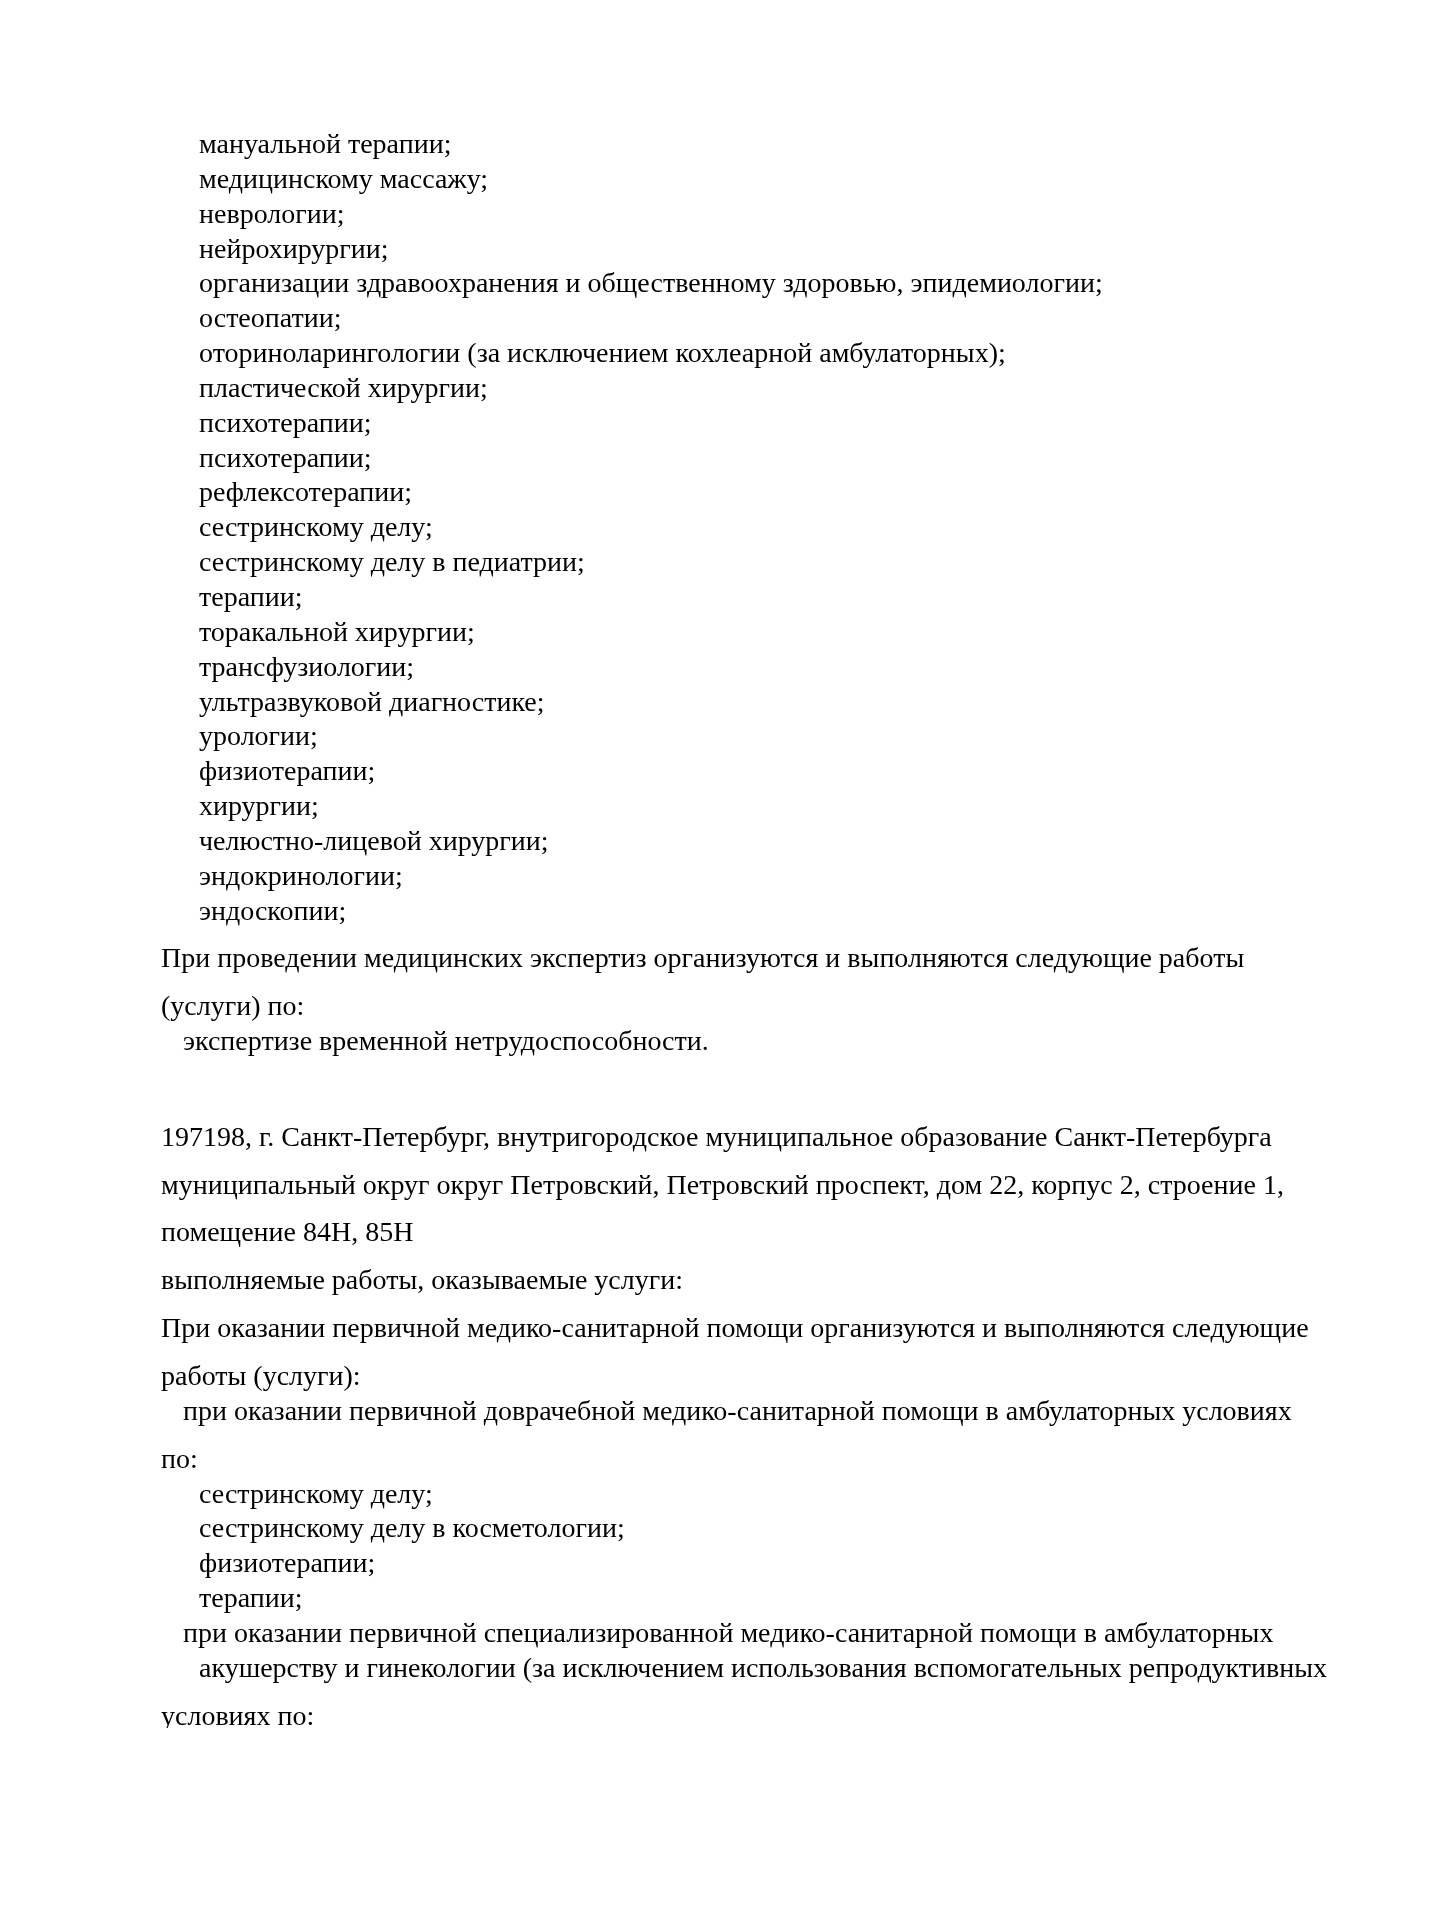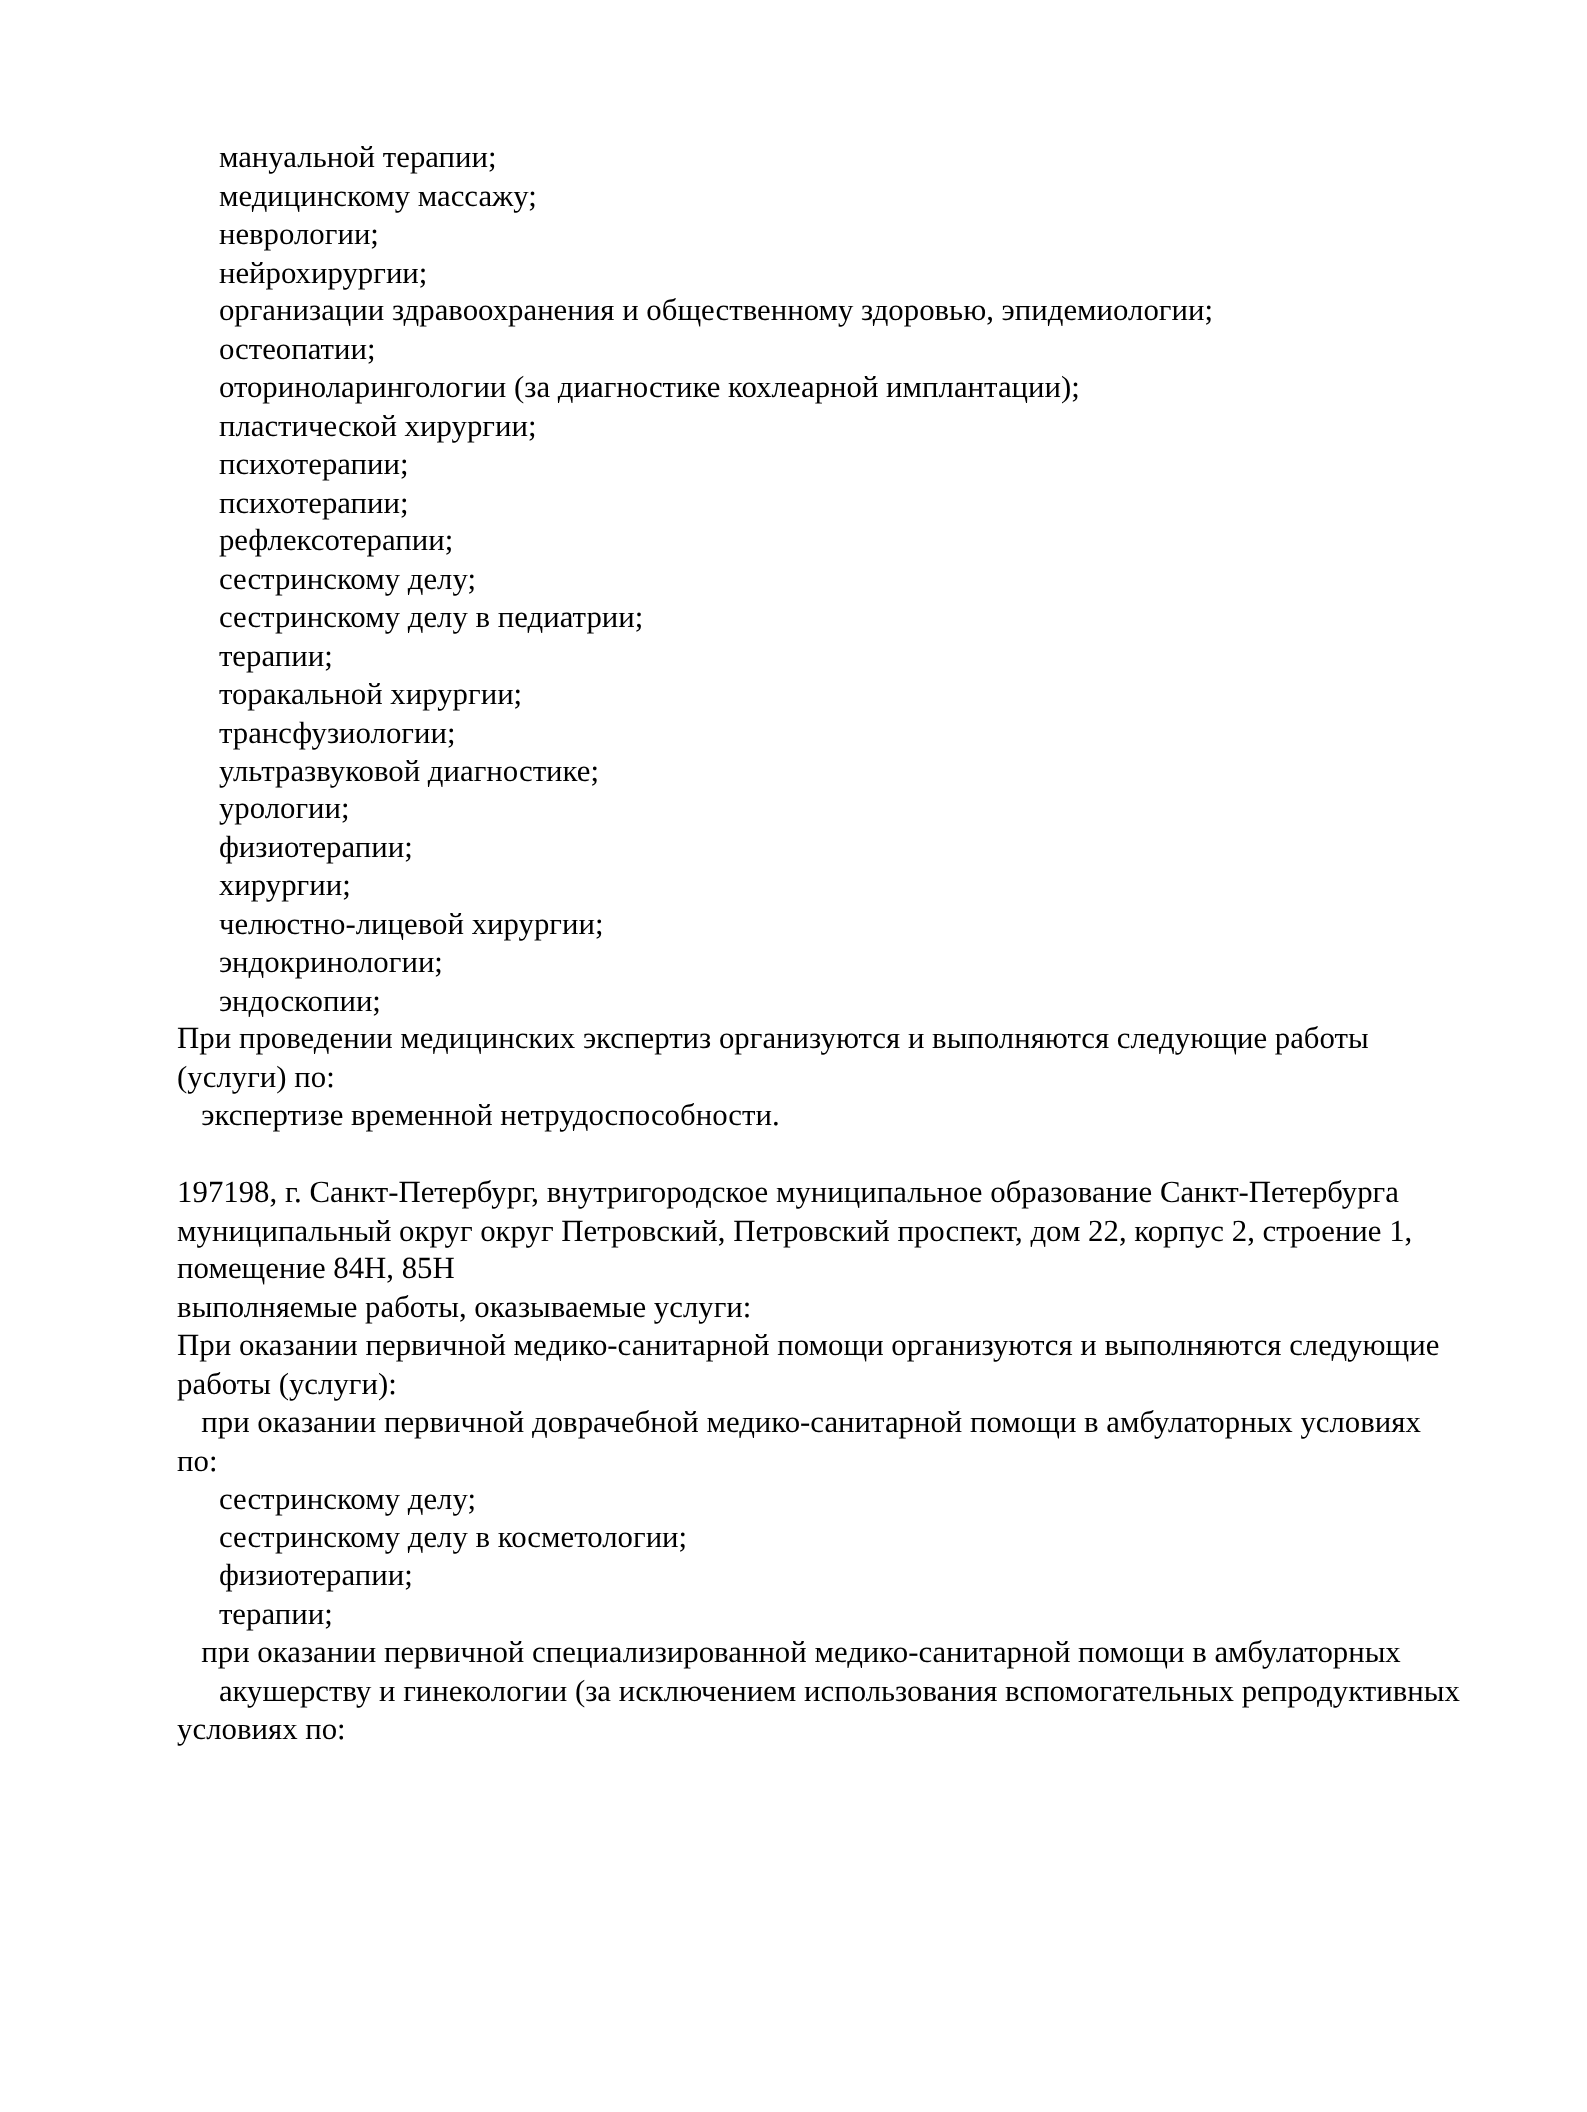--- a/index.html
+++ b/index.html
@@ -21,36 +21,36 @@
   .text-block {
     position: absolute;
     left: 161px;
     top: 127px;
     width: 1200px;
   }
   .line {
     min-height: 34.85px;
     white-space: nowrap;
   }
-  .indent-0 { padding-left: 0; }
+  .indent-0 { padding-left: 0; margin-top: 13px; }
   .indent-1 { padding-left: 22px; }
   .indent-2 { padding-left: 38px; }
 </style>
 </head>
 <body>
 
 <div class="page">
   <div class="text-block">
       <div class="line indent-2">мануальной терапии;</div>
       <div class="line indent-2">медицинскому массажу;</div>
       <div class="line indent-2">неврологии;</div>
       <div class="line indent-2">нейрохирургии;</div>
       <div class="line indent-2">организации здравоохранения и общественному здоровью, эпидемиологии;</div>
       <div class="line indent-2">остеопатии;</div>
-      <div class="line indent-2">оториноларингологии (за диагностике кохлеарной имплантации);</div>
+      <div class="line indent-2">оториноларингологии (за исключением кохлеарной амбулаторных);</div>
       <div class="line indent-2">пластической хирургии;</div>
       <div class="line indent-2">психотерапии;</div>
       <div class="line indent-2">психотерапии;</div>
       <div class="line indent-2">рефлексотерапии;</div>
       <div class="line indent-2">сестринскому делу;</div>
       <div class="line indent-2">сестринскому делу в педиатрии;</div>
       <div class="line indent-2">терапии;</div>
       <div class="line indent-2">торакальной хирургии;</div>
       <div class="line indent-2">трансфузиологии;</div>
       <div class="line indent-2">ультразвуковой диагностике;</div>

